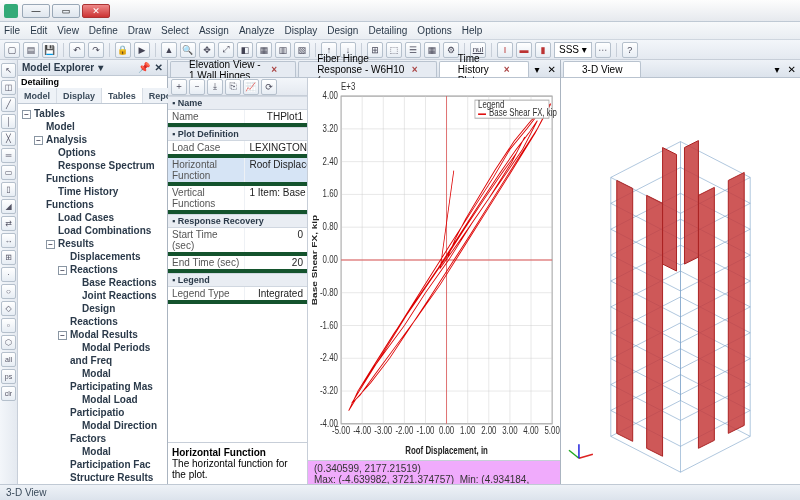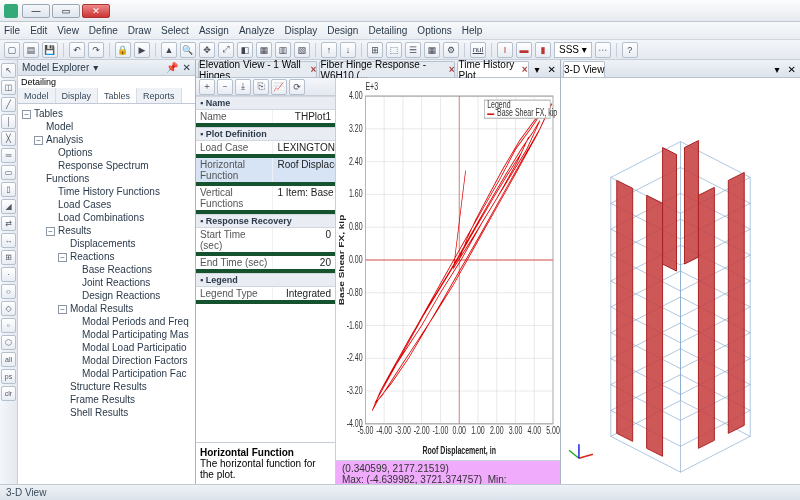--- a/index.html
+++ b/index.html
@@ -11,32 +11,32 @@
   .winbtn.close { background: linear-gradient(#e88,#c33); color:#fff; border-color:#a33; }
   .menubar { height: 18px; background: linear-gradient(#f7f9fb,#e9edf2); display: flex; align-items: center; padding: 0 4px; gap: 10px; border-bottom: 1px solid #cfd6df; }
   .menubar span { color: #2b3a4a; cursor: default; }
   .toolbar { height: 20px; background: linear-gradient(#f3f6fa,#e4e9f0); display: flex; align-items: center; gap: 3px; padding: 0 4px; border-bottom: 1px solid #c7ced8; }
   .tbtn { width: 16px; height: 16px; border: 1px solid #b5c0cc; border-radius: 2px; background: linear-gradient(#fff,#e7edf4); display:flex;align-items:center;justify-content:center; font-size:9px; color:#445; }
   .tsep { width:1px; height:14px; background:#c7ced8; margin:0 2px; }
   .tsel { height:16px; border:1px solid #b5c0cc; background:#fff; padding:0 4px; font-size:9px; display:flex; align-items:center; gap:3px; }
   .main { flex: 1; display: flex; min-height: 0; }
   .leftgutter { width: 18px; background: linear-gradient(to right,#f3f6fa,#e4e9f0); border-right:1px solid #c7ced8; display:flex; flex-direction:column; gap:2px; padding:3px 1px; }
   .gbtn { width:15px; height:15px; border:1px solid #b5c0cc; border-radius:2px; background:linear-gradient(#fff,#e7edf4); font-size:8px; display:flex;align-items:center;justify-content:center; color:#556; }
-  .explorer { width: 178px; background:#fff; border-right:1px solid #aab4c0; display:flex; flex-direction:column; }
+  .explorer { width: 150px; background:#fff; border-right:1px solid #aab4c0; display:flex; flex-direction:column;font-weight:bold; }
   .panelhdr { height:16px; background:linear-gradient(#eef2f7,#dce3ec); border-bottom:1px solid #c0c9d4; display:flex; align-items:center; padding:0 4px; font-size:10px; color:#2b3a4a; gap:4px; }
   .panelhdr .x { margin-left:auto; }
   .tabs { display:flex; height:16px; border-bottom:1px solid #c0c9d4; }
   .tab { padding:0 6px; display:flex; align-items:center; border-right:1px solid #d7dde5; background:#eef2f7; font-size:9px; color:#3a4a5a; }
   .tab.active { background:#fff; }
   .tree { flex:1; overflow:auto; padding:3px 4px; font-size:9px; color:#2b3a4a; line-height:13px; }
   .tree ul { list-style:none; padding-left:12px; }
   .tree .exp { display:inline-block; width:9px; height:9px; border:1px solid #8a96a3; text-align:center; line-height:7px; font-size:8px; margin-right:3px; color:#556; }
   .center { flex:1; display:flex; flex-direction:column; min-width:0; }
   .doctabs { height:18px; background:linear-gradient(#eef2f7,#dce3ec); border-bottom:1px solid #b9c3cf; display:flex; align-items:flex-end; padding-left:2px; }
-  .doctab { height:16px; padding:0 0; display:flex; align-items:center; gap:4px; border:1px solid #b9c3cf; border-bottom:none; background:#e6ebf2; font-size:9px; border-radius:2px 2px 0 0; margin-right:2px; }
+  .doctab { height:16px; padding:0 18px; display:flex; align-items:center; gap:4px; border:1px solid #b9c3cf; border-bottom:none; background:#e6ebf2; font-size:9px; border-radius:2px 2px 0 0; margin-right:2px; }
   .doctab.active { background:#fff; }
   .doctab .tx { color:#a44; font-weight:bold; }
   .docbody { flex:1; display:flex; background:#fff; min-height:0; }
   .props { width:140px; border-right:1px solid #c7ced8; display:flex; flex-direction:column; }
   .proptb { height:18px; background:linear-gradient(#f3f6fa,#e4e9f0); border-bottom:1px solid #c7ced8; display:flex; align-items:center; gap:2px; padding:0 3px; }
   .propgrid { flex:1; overflow:auto; }
   .propcat { background:#e9edf3; color:#2b3a4a; font-weight:bold; padding:1px 4px; border-top:1px solid #d0d7e0; border-bottom:1px solid #d0d7e0; font-size:9px; }
   .proprow { display:flex; border-bottom:4px solid #14532d; font-size:9px; }
   .proprow .k { width:55%; padding:1px 4px; color:#555; }
   .proprow .v { width:45%; padding:1px 4px; color:#222; border-left:1px solid #eef1f5; white-space:nowrap; overflow:hidden;text-align:right; }

